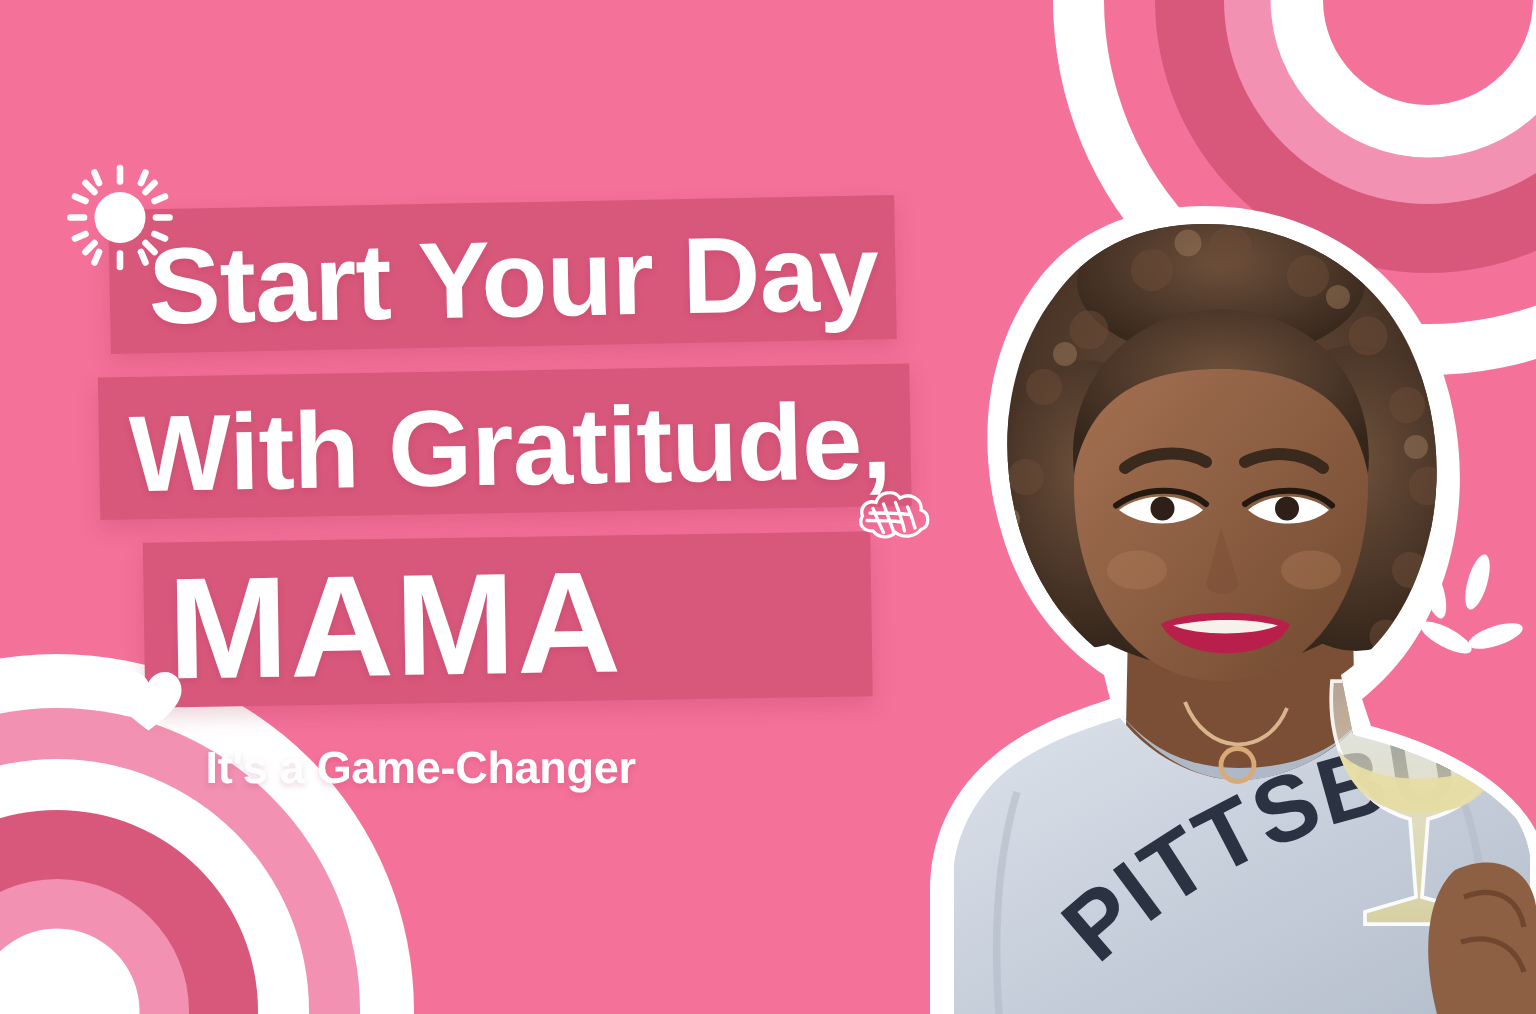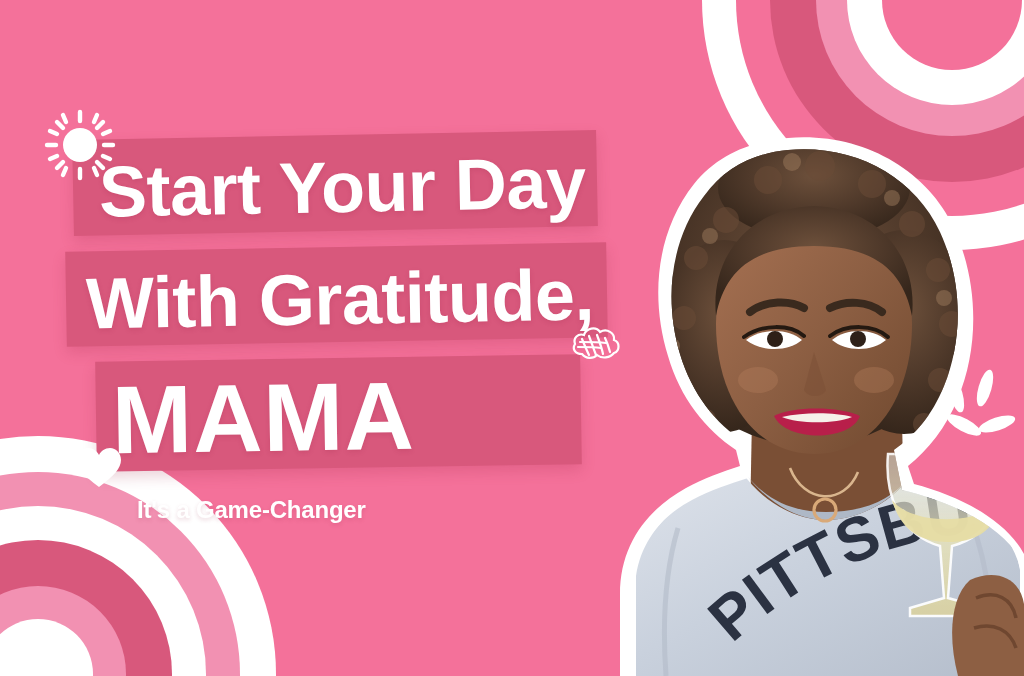--- a/index.html
+++ b/index.html
@@ -101,21 +101,21 @@
     top: 363px;
     font-size: 96px;
     font-weight: 900;
     letter-spacing: 1px;
     transform: rotate(-0.9deg);
   }
   .subhead {
     position: absolute;
     left: 137px;
     top: 496px;
-    font-size: 24px;
+    font-size: 30px;
     font-weight: 700;
     color: #ffffff;
     letter-spacing: -0.2px;
     white-space: nowrap;
     text-shadow: 0 2px 4px rgba(150, 35, 65, 0.18);
   }
 
   
   .doodle { position: absolute; pointer-events: none; }
   .doodle-sun   { left: 42px;  top: 107px; width: 76px;  height: 76px; }

